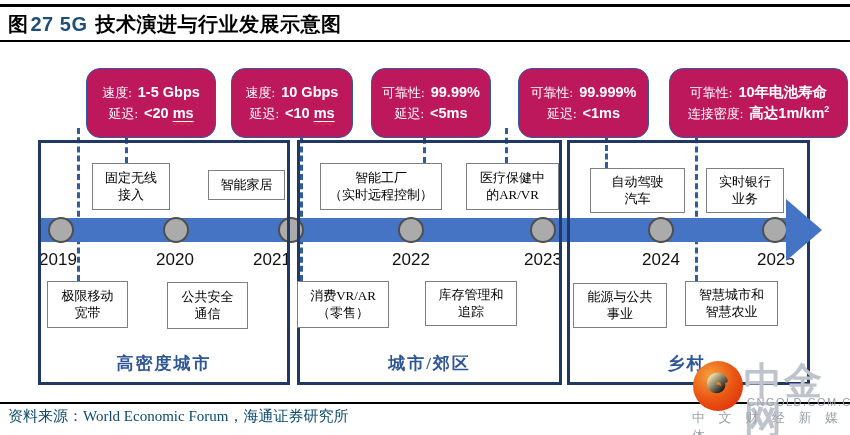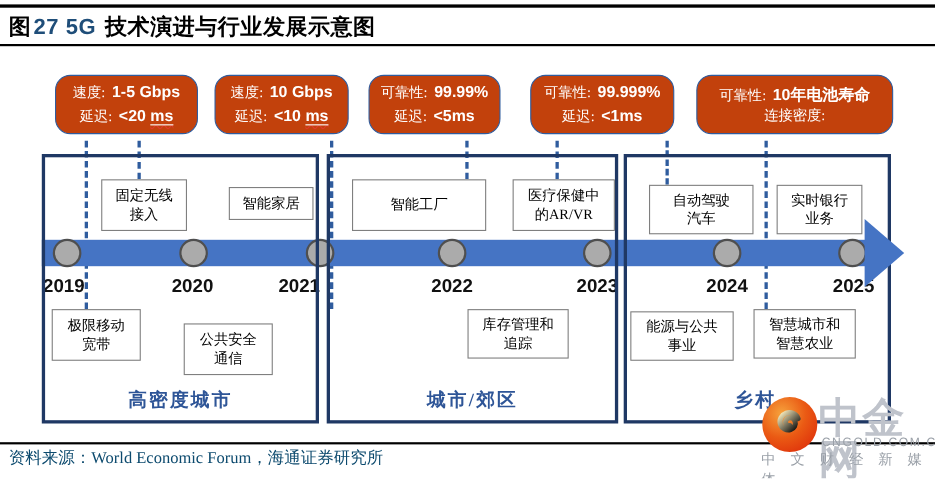--- a/index.html
+++ b/index.html
@@ -5,24 +5,24 @@
   html,body{margin:0;padding:0;background:#fff;}
   #canvas{position:relative;width:850px;height:435px;background:#fff;overflow:hidden;
           font-family:"Liberation Sans",sans-serif;}
   .rule{position:absolute;left:0;width:850px;background:#000;}
   
   .title{position:absolute;left:8px;top:11px;font-size:20px;font-weight:bold;color:#000;
          letter-spacing:.5px;white-space:nowrap;}
   .title .hl{color:#1F4E79;margin:0 2px;}
   .title .rest{margin-left:6px;}
   
-  .callout{position:absolute;top:68px;height:54px;box-sizing:border-box;
-           background:#c2410c;border:1px solid #2F5C9E;border-radius:14px;color:#fff;
+  .callout{position:absolute;top:68px;height:70px;box-sizing:border-box;
+           background:#be185d;border:1px solid #2F5C9E;border-radius:14px;color:#fff;
            display:flex;flex-direction:column;justify-content:center;text-align:center;
-           padding:3px 2px;z-index:6;}
+           padding:3px 2px;z-index:6;margin-left:36px;}
   .cline{display:flex;justify-content:center;align-items:baseline;gap:6px;line-height:17px;
          white-space:nowrap;}
   .clab{font-family:"Liberation Serif",serif;font-size:13px;}
   .cval{font-size:14.5px;font-weight:bold;}
   .wavy{text-decoration:underline wavy #E0392B;text-decoration-thickness:1px;text-underline-offset:3px;}
   .solid{text-decoration:underline solid;}
   .cval sup{font-size:9px;}
   
   .conn{position:absolute;width:0;border-left:3px dashed #2F5C9E;z-index:1;}
   
@@ -31,21 +31,21 @@
   .slabel{position:absolute;top:352px;font-size:17px;font-weight:bold;color:#2E5597;
           text-align:center;z-index:5;font-family:"Liberation Serif",serif;letter-spacing:2px;}
   
   .tbar{position:absolute;left:38px;top:218px;width:750px;height:24px;background:#4574C4;z-index:2;}
   .tarrow{position:absolute;left:786px;top:199px;width:0;height:0;z-index:5;
           border-top:31px solid transparent;border-bottom:31px solid transparent;
           border-left:36px solid #4574C4;}
   .node{position:absolute;top:217px;width:22px;height:22px;border-radius:50%;
         background:#ABABAB;border:2px solid #4F4F4F;z-index:3;}
   .year{position:absolute;top:250px;width:64px;margin-left:-32px;text-align:center;
-        font-size:17px;color:#111;z-index:3;font-weight:bold;}
+        font-size:17px;color:#111;z-index:3;}
   
   .wbox{position:absolute;box-sizing:border-box;background:#fff;border:1px solid #7F7F7F;
         z-index:5;display:flex;flex-direction:column;justify-content:center;text-align:center;
         font-family:"Liberation Serif",serif;font-size:13px;line-height:1.3;color:#000;
         padding:14px 3px;white-space:nowrap;}
   
   .source{position:absolute;left:8px;top:407px;font-size:15px;color:#0c4a6e;
           font-family:"Liberation Serif",serif;}
   
   .wm{position:absolute;z-index:20;}
@@ -105,20 +105,21 @@
         <span class="cval"><span>&lt;1ms</span><span class="wavy"><span class="solid"></span></span><sup></sup></span>
       </div>
   </div>
   <div class="callout" style="left:633px;width:179px;">
     <div class="cline">
         <span class="clab">可靠性:</span>
         <span class="cval">10年电池寿命</span>
       </div>
     <div class="cline">
         <span class="clab">连接密度:</span>
+        <span class="cval"><span>高达1m/km</span><span class="wavy"><span class="solid"></span></span><sup>2</sup></span>
       </div>
   </div>
 
   <div class="conn" style="left:77px;top:128px;height:153px;"></div>
   <div class="conn" style="left:125px;top:128px;height:35px;"></div>
   <div class="conn" style="left:300px;top:128px;height:153px;"></div>
   <div class="conn" style="left:423px;top:128px;height:35px;"></div>
   <div class="conn" style="left:505px;top:128px;height:35px;"></div>
   <div class="conn" style="left:605px;top:128px;height:40px;"></div>
   <div class="conn" style="left:695px;top:128px;height:153px;"></div>
@@ -149,41 +150,46 @@
 
   <div class="wbox" style="left:92px;top:163px;width:78px;height:47px;">
       <div>固定无线</div>
       <div>接入</div>
     </div>
   <div class="wbox" style="left:208px;top:170px;width:77px;height:30px;">
       <div>智能家居</div>
     </div>
   <div class="wbox" style="left:320px;top:163px;width:122px;height:47px;">
       <div>智能工厂</div>
+      <div>（实时远程控制）</div>
     </div>
   <div class="wbox" style="left:466px;top:163px;width:93px;height:47px;">
       <div>医疗保健中</div>
       <div>的AR/VR</div>
     </div>
   <div class="wbox" style="left:590px;top:168px;width:95px;height:45px;">
       <div>自动驾驶</div>
       <div>汽车</div>
     </div>
   <div class="wbox" style="left:706px;top:168px;width:78px;height:45px;">
       <div>实时银行</div>
       <div>业务</div>
     </div>
 
   <div class="wbox" style="left:47px;top:281px;width:81px;height:47px;">
       <div>极限移动</div>
       <div>宽带</div>
     </div>
-  <div class="wbox" style="left:167px;top:294px;width:81px;height:47px;">
+  <div class="wbox" style="left:167px;top:282px;width:81px;height:47px;">
       <div>公共安全</div>
       <div>通信</div>
+    </div>
+  <div class="wbox" style="left:297px;top:281px;width:92px;height:47px;">
+      <div>消费VR/AR</div>
+      <div>（零售）</div>
     </div>
   <div class="wbox" style="left:425px;top:281px;width:92px;height:45px;">
       <div>库存管理和</div>
       <div>追踪</div>
     </div>
   <div class="wbox" style="left:573px;top:283px;width:94px;height:45px;">
       <div>能源与公共</div>
       <div>事业</div>
     </div>
   <div class="wbox" style="left:685px;top:281px;width:93px;height:45px;">

